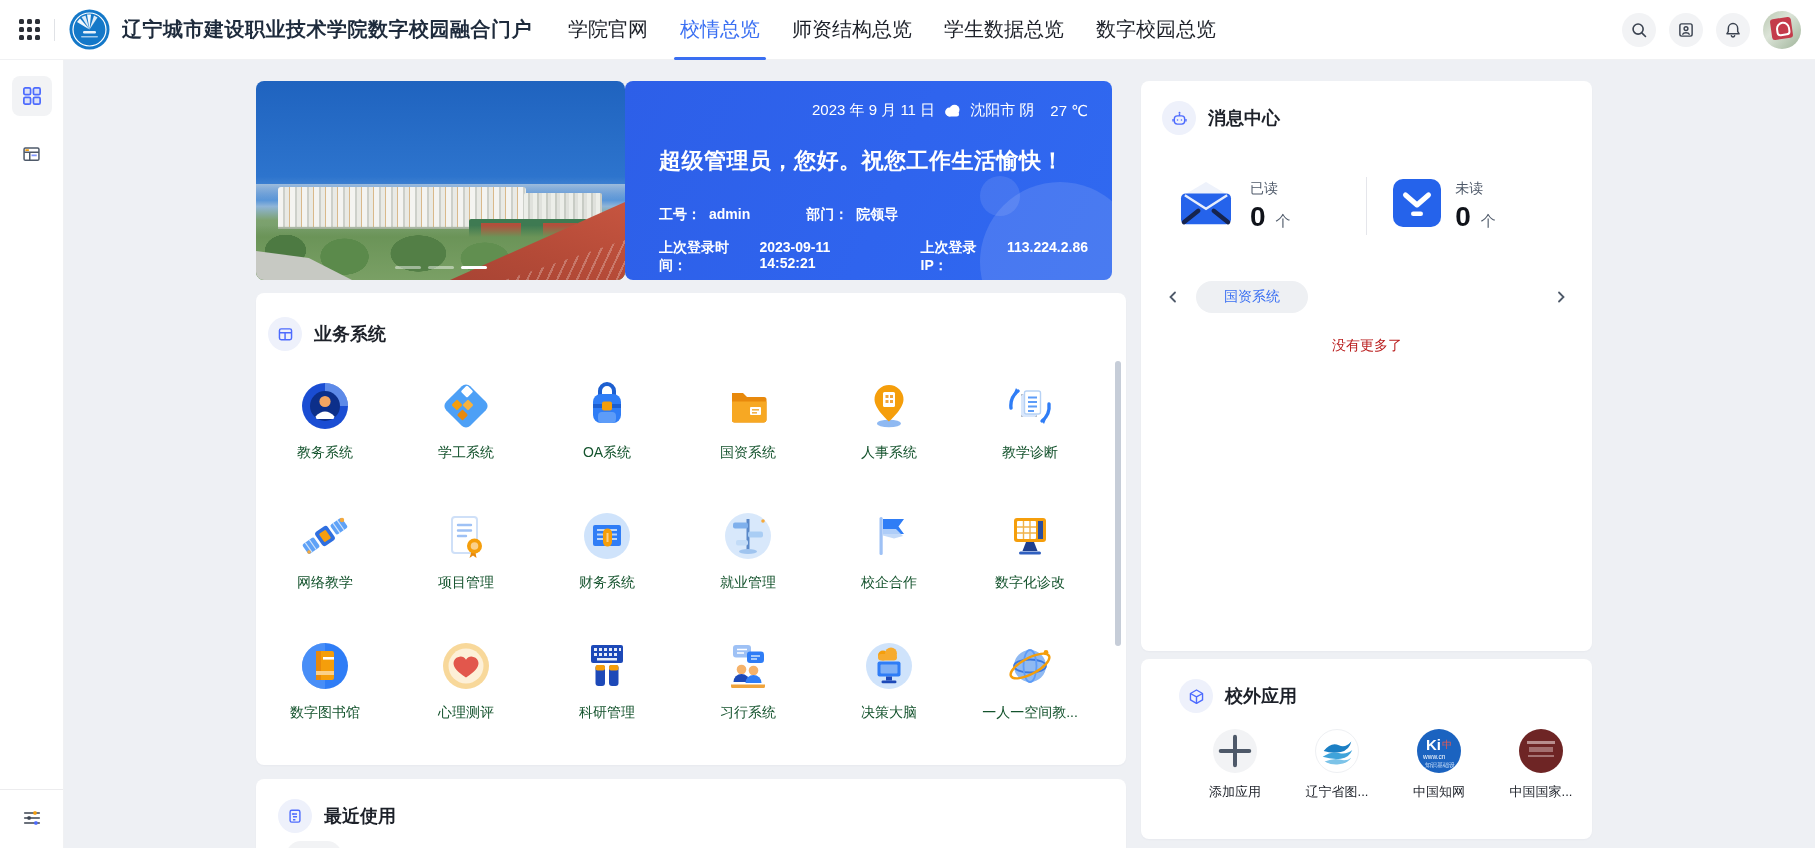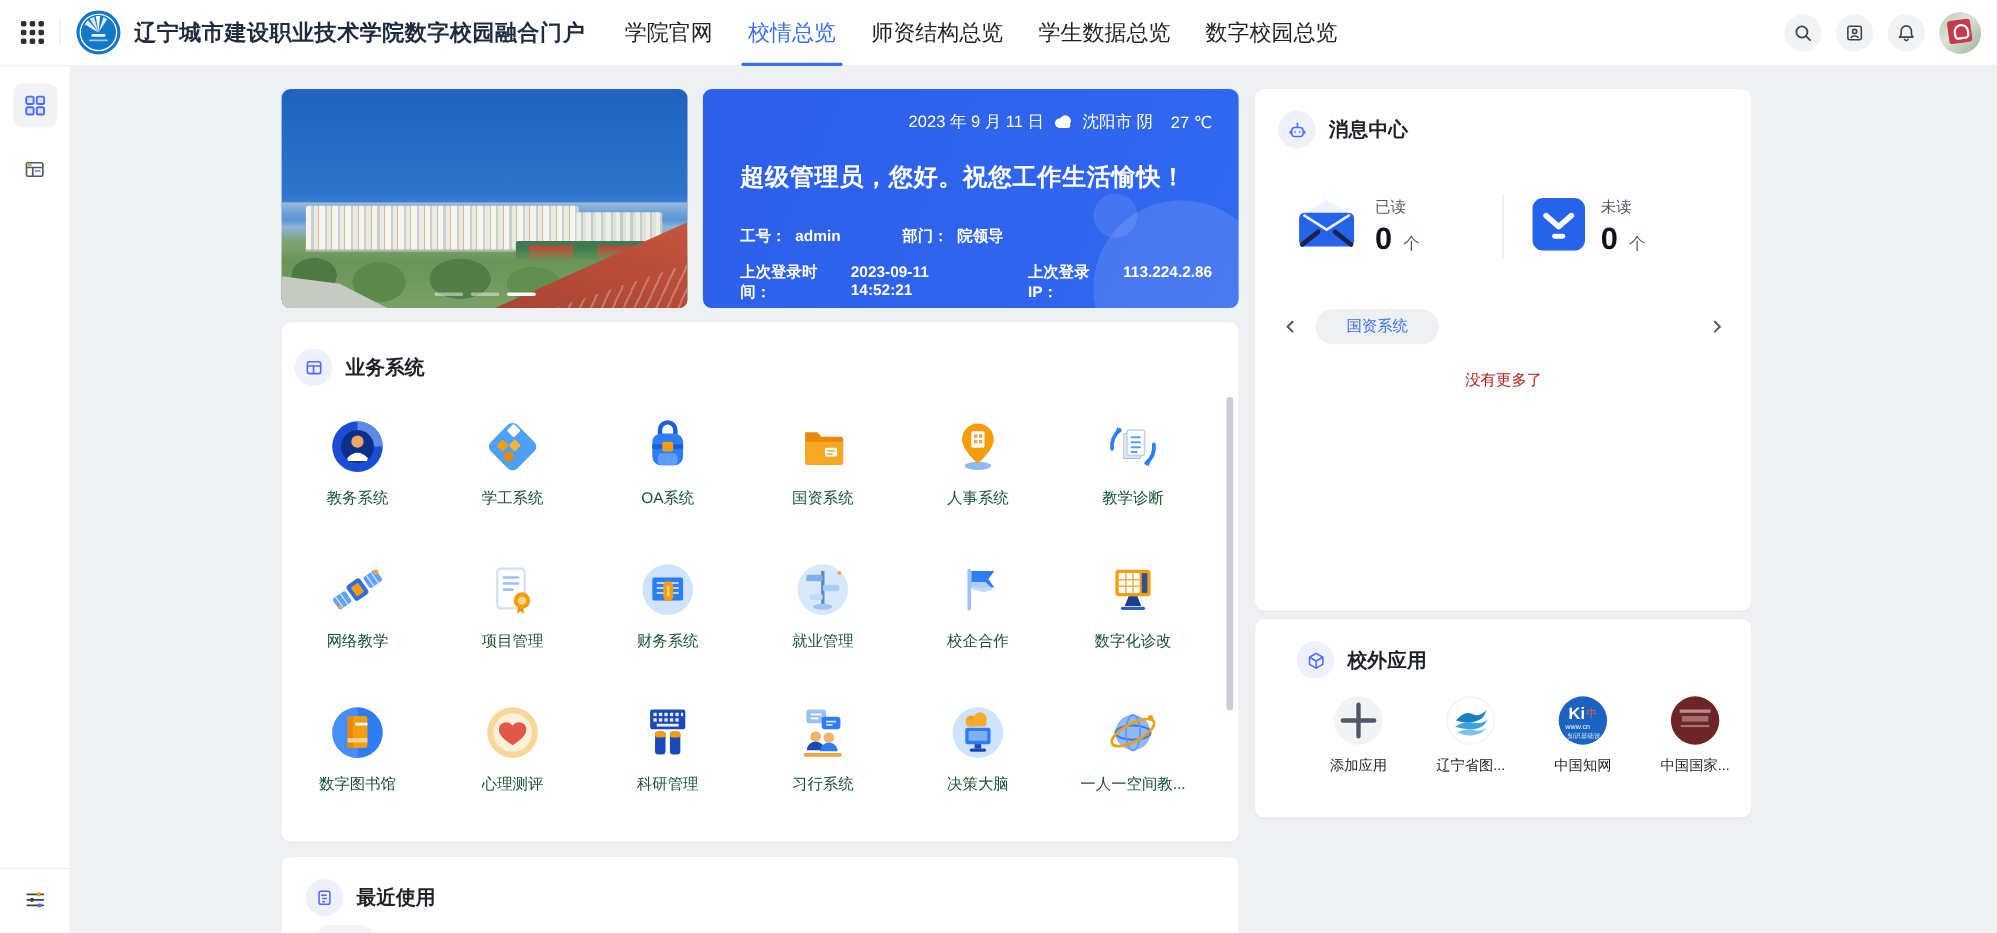--- a/index.html
+++ b/index.html
@@ -30,21 +30,21 @@
   .rail-btn.active { background:#f2f3f5; }
   .rail-bottom { margin-top:auto; width:100%; border-top:1px solid #ececee; display:flex; justify-content:center; padding:8px 0 10px; }
 
   .content { flex:1; display:flex; padding:21px 0 0 192px; gap:15px; align-items:flex-start; }
   .main-col { width:870px; flex:0 0 auto; }
   .side-col { width:451px; flex:0 0 auto; }
 
   .card { background:#fff; border-radius:8px; box-shadow:0 1px 2px rgba(31,41,55,.03); }
 
   
-  .row1 { display:flex; gap:14px; }
+  .row1 { display:flex; }
   .photo-card { position:relative; width:369px; height:199px; border-radius:8px; overflow:hidden; cursor:pointer; background:linear-gradient(180deg,#1f63bf 0%,#2d74cd 48%,#5c97d8 60%,#8fb5d8 63%,#7da26f 70%,#5d8a54 100%); }
   .haze { position:absolute; left:0; right:0; top:52%; height:16px; background:linear-gradient(180deg,rgba(190,208,224,.75),rgba(190,208,224,0)); }
   .building { position:absolute; left:22px; top:106px; width:248px; height:42px; border-radius:3px 3px 0 0;
       background:repeating-linear-gradient(90deg,#f4f4f1 0 5px,#cdd0ca 5px 7px,#e9eae5 7px 11px,#d9b98b 11px 12px); box-shadow:0 -2px 0 #b9bdb7 inset; }
   .building2 { position:absolute; left:268px; top:112px; width:78px; height:34px; border-radius:2px 2px 0 0;
       background:repeating-linear-gradient(90deg,#eceee9 0 4px,#c8ccc5 4px 6px,#dfe1dc 6px 9px); }
   .courts { position:absolute; right:38px; top:138px; width:118px; height:24px; background:#3e7a52; border-radius:2px; overflow:hidden; }
   .courts::before { content:""; position:absolute; left:12px; top:4px; width:40px; height:16px; background:#b2503c; }
   .courts::after { content:""; position:absolute; right:10px; top:4px; width:34px; height:16px; background:#b2503c; }
   .trees { position:absolute; left:0; right:0; bottom:0; height:78px;
@@ -86,23 +86,23 @@
   .app-ic { width:56px; height:56px; display:block; }
   .app-ic svg { width:56px; height:56px; display:block; }
   .app-label { margin-top:10px; font-size:14px; color:#14532d; white-space:nowrap; }
   .scroll-thumb { position:absolute; right:5px; top:68px; width:6px; height:285px; border-radius:3px; background:#c6cdd8; cursor:pointer; }
 
   
   .recent { margin-top:14px; width:870px; height:120px; padding:20px 24px 0 22px; position:relative; overflow:hidden; }
   .recent-pill { position:absolute; left:30px; top:62px; width:56px; height:30px; background:#f2f3f5; border-radius:15px 15px 0 0; }
 
   
-  .messages { width:451px; height:474px; padding:20px 20px 0 21px; position:relative; }
+  .messages { width:451px; height:570px; padding:20px 20px 0 21px; position:relative; }
   .stats { display:flex; align-items:center; margin-top:42px; }
-  .stat { display:flex; align-items:center; gap:14px; width:212px; padding-left:14px; }
+  .stat { display:flex; align-items:flex-start; gap:14px; width:212px; padding-left:14px; }
   .stat-txt .s-label { font-size:14px; color:#4e5969; }
   .stat-num-row { display:flex; align-items:baseline; gap:10px; margin-top:3px; }
   .s-num { font-size:28px; font-weight:700; color:#10131a; }
   .s-unit { font-size:15px; color:#4e5969; }
   .stat-div { width:1px; height:58px; background:#e5e6eb; }
   .carousel { display:flex; align-items:center; margin-top:46px; }
   .chev { background:none; border:none; cursor:pointer; padding:4px; display:flex; }
   .pill { margin-left:12px; height:32px; padding:0 28px; border:none; border-radius:17px; background:#eef0f3; color:#3a6ff2; font-size:14px; cursor:pointer; }
   .chev-r { margin-left:auto; }
   .no-more { text-align:center; margin-top:24px; font-size:14px; color:#b91c1c; }

